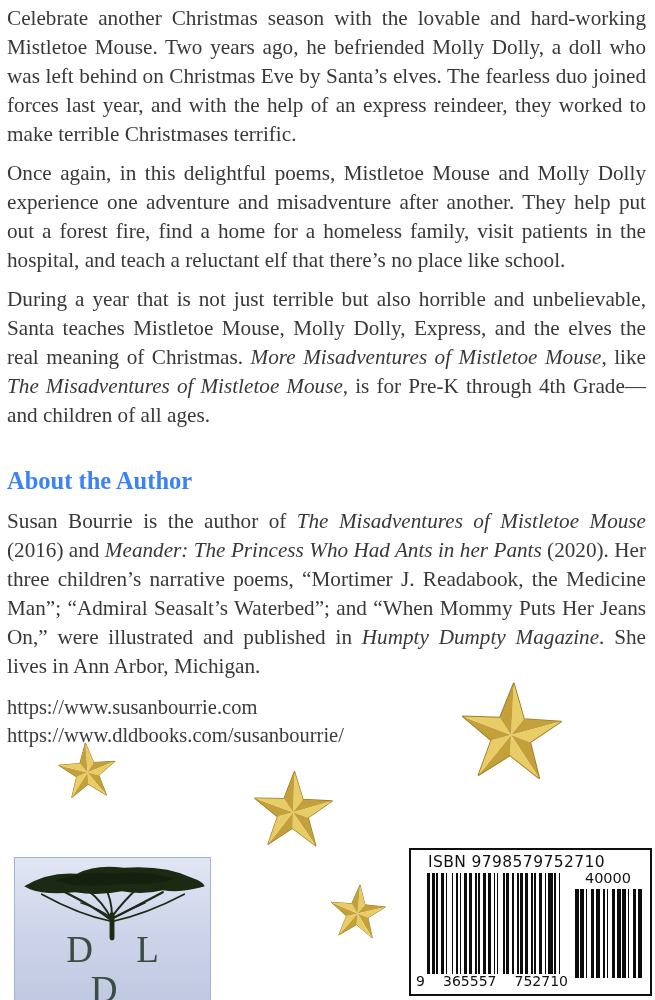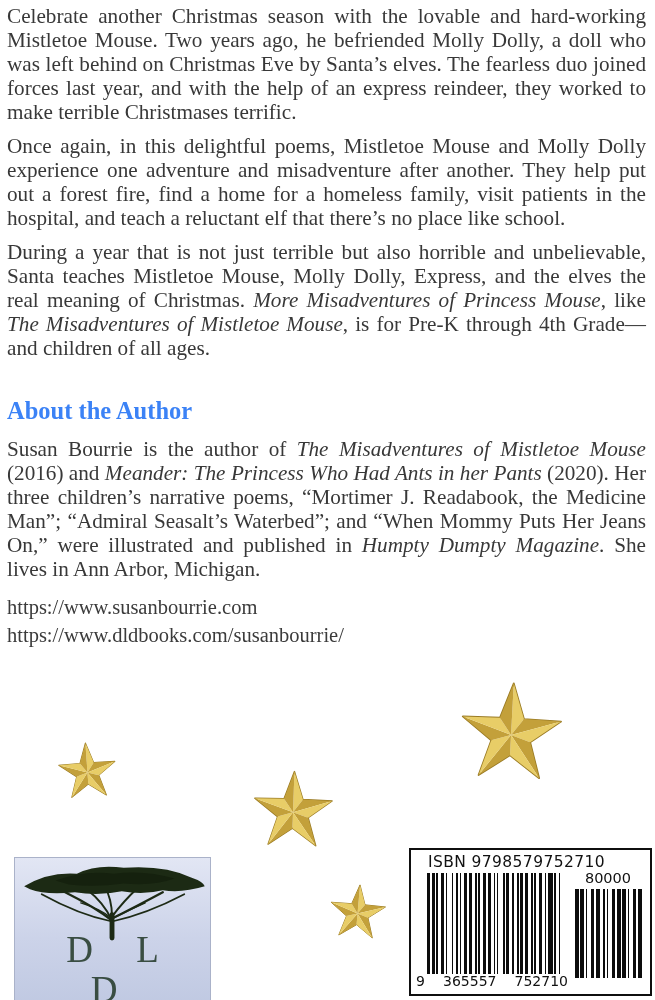--- a/index.html
+++ b/index.html
@@ -3,21 +3,21 @@
 <meta charset="utf-8">
 <style>
   html,body{margin:0;padding:0}
   body{
     width:655px;height:1000px;position:relative;overflow:hidden;
     background:#ffffff;color:#383838;
     font-family:"Liberation Serif","DejaVu Serif",serif;
   }
   .content{position:absolute;left:7px;right:9px;top:0;padding-top:4px}
   p.body-text{
-    font-size:21.2px;line-height:24px;text-align:justify;
+    font-size:21.2px;line-height:29px;text-align:justify;
     margin:0 0 10px 0;
   }
   p.body-text em{font-style:italic}
   h2.about-heading{
     font-size:24.5px;line-height:30px;font-weight:bold;color:#3b82f6;
     margin:36px 0 11px 0;
   }
   .links{margin-top:13px;font-size:20.5px;line-height:27.5px;color:#3b3b3b}
   .links div{white-space:nowrap}
 
@@ -58,21 +58,21 @@
   .supp-bars{position:absolute;left:164px;top:39px;width:67px;height:89px;display:flex}
   .bar-b{background:#0c0c0c;height:100%}
   .bar-w{background:#ffffff;height:100%}
 </style>
 </head>
 <body>
 
 <div class="content">
   <p class="body-text"><span>Celebrate another Christmas season with the lovable and hard-working Mistletoe Mouse. Two years ago, he befriended Molly Dolly, a doll who was left behind on Christmas Eve by Santa’s elves.  The fearless duo joined forces last year, and with the help of an express reindeer, they worked to make terrible Christmases terrific.</span></p>
   <p class="body-text"><span>Once again, in this delightful poems, Mistletoe Mouse and Molly Dolly experience one adventure and misadventure after another. They help put out a forest fire, find a home for a homeless family, visit patients in the hospital, and teach a reluctant elf that there’s no place like school.</span></p>
-  <p class="body-text"><span>During a year that is not just terrible but also horrible and unbelievable, Santa teaches Mistletoe Mouse, Molly Dolly, Express, and the elves the real meaning of Christmas. </span><em>More Misadventures of Princess Mouse</em><span>, like </span><em>The Misadventures of Mistletoe Mouse</em><span>, is for Pre-K through 4th Grade—and children of all ages.</span></p>
+  <p class="body-text"><span>During a year that is not just terrible but also horrible and unbelievable, Santa teaches Mistletoe Mouse, Molly Dolly, Express, and the elves the real meaning of Christmas. </span><em>More Misadventures of Mistletoe Mouse</em><span>, like </span><em>The Misadventures of Mistletoe Mouse</em><span>, is for Pre-K through 4th Grade—and children of all ages.</span></p>
 
   <h2 class="about-heading">About the Author</h2>
   <p class="body-text"><span>Susan Bourrie is the author of </span><em>The Misadventures of Mistletoe Mouse</em><span> (2016) and </span><em>Meander: The Princess Who Had Ants in her Pants</em><span> (2020). Her three children’s narrative poems, “Mortimer J. Readabook, the Medicine Man”; “Admiral Seasalt’s Waterbed”; and “When Mommy Puts Her Jeans On,” were illustrated and published in </span><em>Humpty Dumpty Magazine</em><span>. She lives in Ann Arbor, Michigan.</span></p>
 
   <div class="links">
     <div>https://www.susanbourrie.com</div>
     <div>https://www.dldbooks.com/susanbourrie/</div>
   </div>
 </div>
 
@@ -217,21 +217,21 @@
       <div class="bar-b" style="width: 1.13636%;"></div>
       <div class="bar-w" style="width: 2.27273%;"></div>
       <div class="bar-b" style="width: 1.13636%;"></div>
       <div class="bar-w" style="width: 2.27273%;"></div>
     </div>
   <div class="main-digits">
     <span>9</span>
     <span>365557</span>
     <span>752710</span>
   </div>
-  <div class="price-code">80000</div>
+  <div class="price-code">40000</div>
   <div class="supp-bars">
       <div class="bar-b" style="width: 5.26316%;"></div>
       <div class="bar-w" style="width: 2.63158%;"></div>
       <div class="bar-b" style="width: 5.26316%;"></div>
       <div class="bar-w" style="width: 2.63158%;"></div>
       <div class="bar-b" style="width: 2.63158%;"></div>
       <div class="bar-w" style="width: 5.26316%;"></div>
       <div class="bar-b" style="width: 5.26316%;"></div>
       <div class="bar-w" style="width: 2.63158%;"></div>
       <div class="bar-b" style="width: 5.26316%;"></div>

